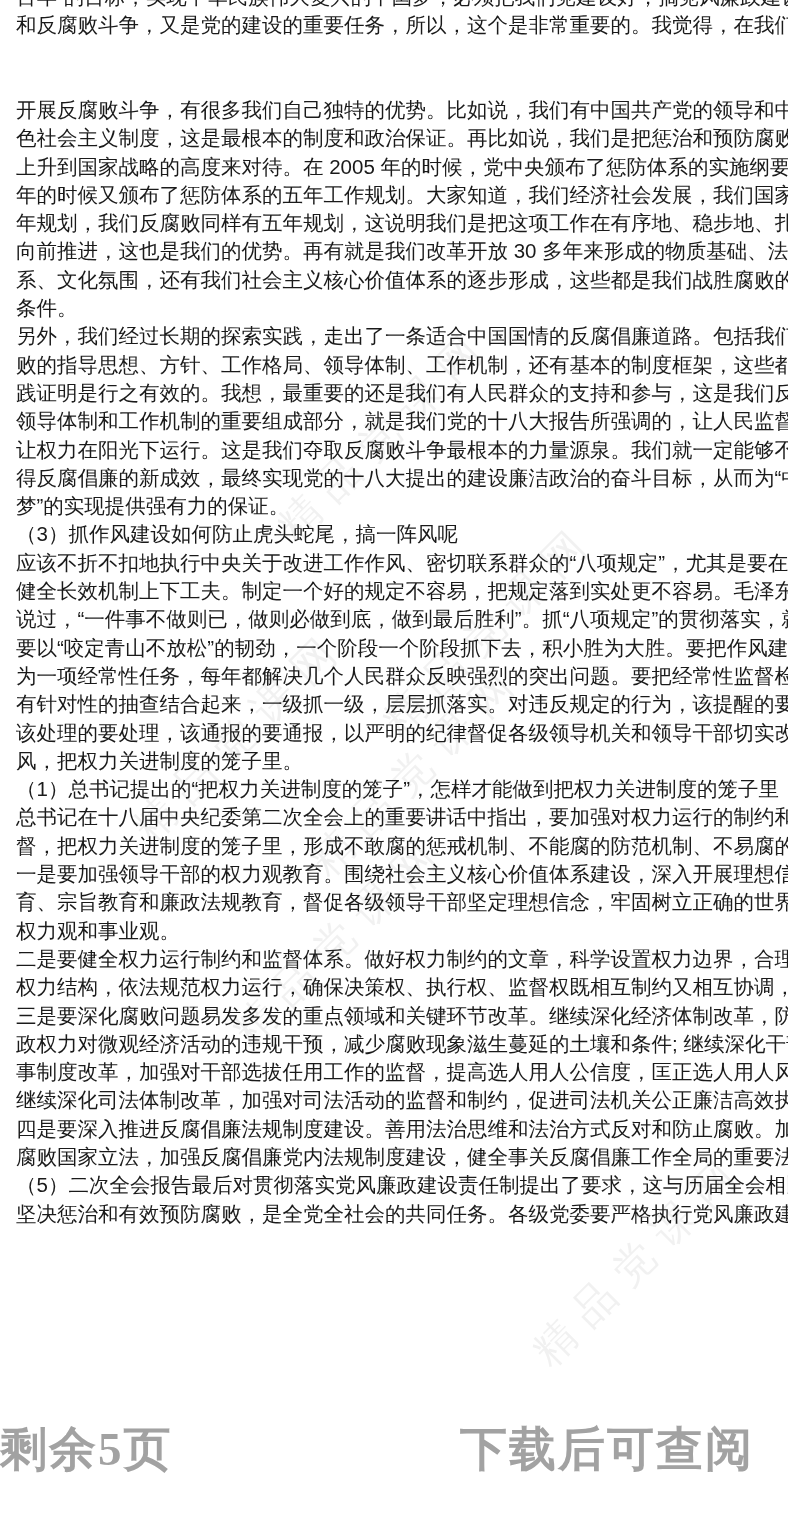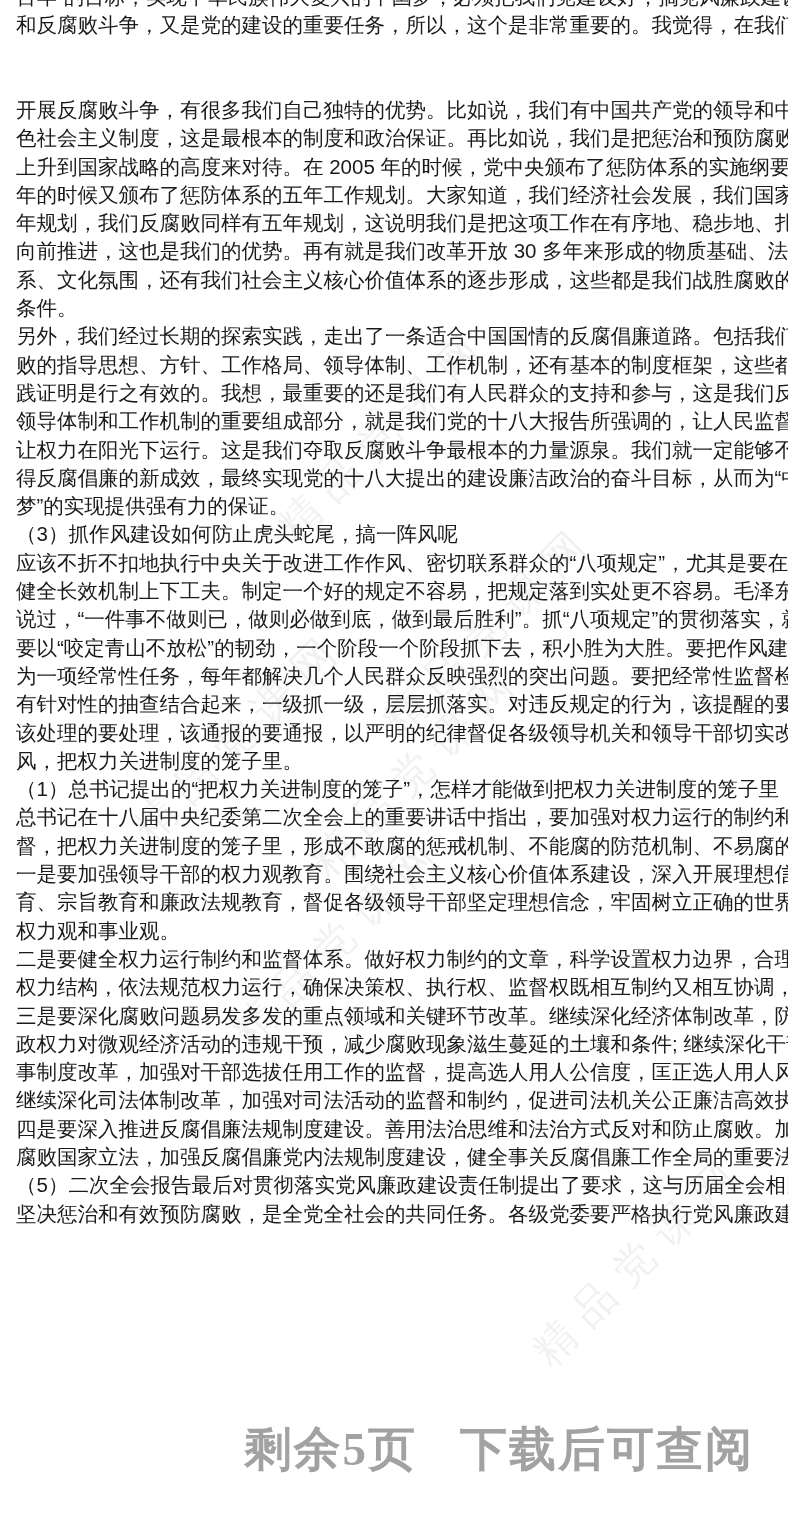--- a/index.html
+++ b/index.html
@@ -53,21 +53,21 @@
   }
   
   .footer {
     position: absolute;
     top: 1418px;
     left: 0;
     width: 100%;
     box-sizing: border-box;
     padding-right: 46px;
     display: flex;
-    justify-content: flex-end;
+    justify-content: space-between;
     align-items: baseline;
     gap: 43px;
     font-family: "Liberation Serif", "DejaVu Serif", serif;
     font-weight: bold;
     font-size: 47px;
     color: #a2a2a2;
     letter-spacing: 2px;
   }
 </style>
 </head>

